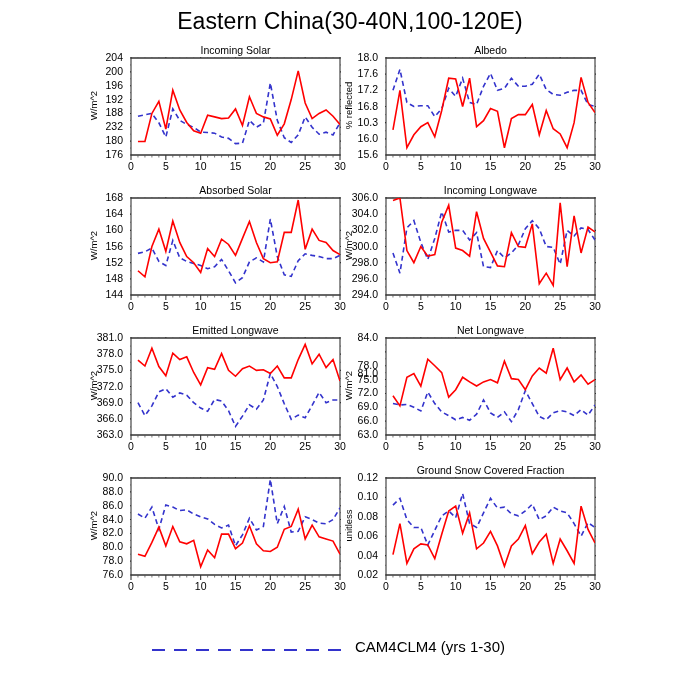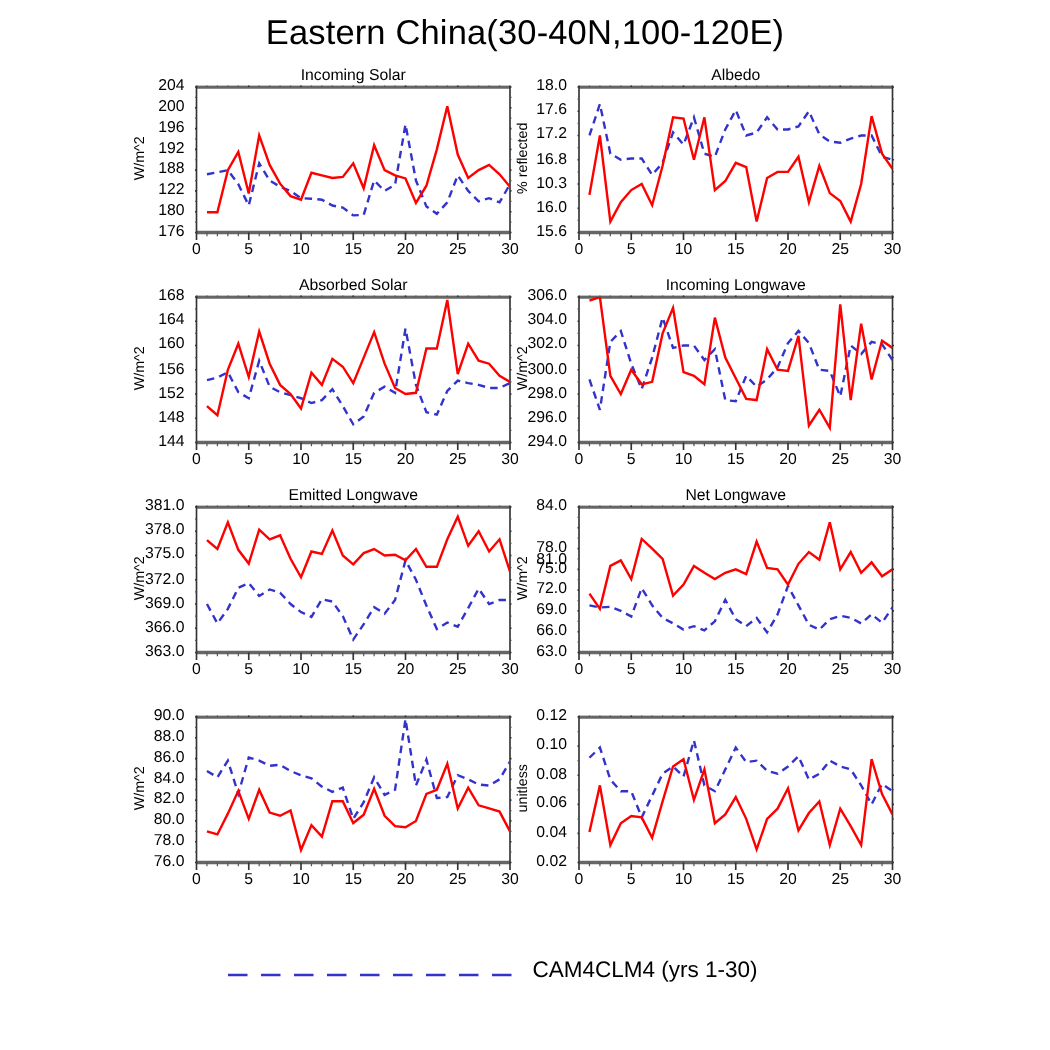--- a/index.html
+++ b/index.html
@@ -100,21 +100,21 @@
 <div id="page">
 
   <div id="main-title">Eastern China(30-40N,100-120E)</div>
 
   <div id="panels-container">
       <div class="panel" style="left: 131px; top: 58px; width: 209px; height: 97px;">
         <div class="panel-title" style="top: -14px;">Incoming Solar</div>
         <div class="ylabel" style="width: 97px; left: -86.5px; top: 41.5px;">W/m^2</div>
         <div class="ytick-label" style="left: -68px; width: 60px; top: 90px;">176</div>
         <div class="ytick-label" style="left: -68px; width: 60px; top: 76.1429px;">180</div>
-        <div class="ytick-label" style="left: -68px; width: 60px; top: 62.2857px;">122</div>
+        <div class="ytick-label" style="left: -68px; width: 60px; top: 62.2857px;">232</div>
         <div class="ytick-label" style="left: -68px; width: 60px; top: 48.4286px;">188</div>
         <div class="ytick-label" style="left: -68px; width: 60px; top: 34.5714px;">192</div>
         <div class="ytick-label" style="left: -68px; width: 60px; top: 20.7143px;">196</div>
         <div class="ytick-label" style="left: -68px; width: 60px; top: 6.85714px;">200</div>
         <div class="ytick-label" style="left: -68px; width: 60px; top: -7px;">204</div>
         <div class="xtick-label" style="width: 30px; left: -15px; top: 102px;">0</div>
         <div class="xtick-label" style="width: 30px; left: 19.8333px; top: 102px;">5</div>
         <div class="xtick-label" style="width: 30px; left: 54.6667px; top: 102px;">10</div>
         <div class="xtick-label" style="width: 30px; left: 89.5px; top: 102px;">15</div>
         <div class="xtick-label" style="width: 30px; left: 124.333px; top: 102px;">20</div>
@@ -957,20 +957,21 @@
               <rect x="0" y="0" width="209" height="97"></rect>
             </clipPath>
           </defs>
           <g clip-path="url(#clip6)">
             <polyline points="6.97,36.03 13.93,40.19 20.90,29.10 27.87,51.27 34.83,27.02 41.80,29.10 48.77,32.56 55.73,31.87 62.70,36.03 69.67,38.80 76.63,40.88 83.60,46.42 90.57,49.89 97.53,47.11 104.50,67.90 111.47,56.81 118.43,40.19 125.40,51.96 132.37,48.50 139.33,1.39 146.30,45.73 153.27,28.41 160.23,54.04 167.20,53.35 174.17,38.80 181.13,41.57 188.10,45.04 195.07,45.73 202.03,41.57 209.00,29.79" fill="none" stroke="#3333cc" stroke-width="1.6" stroke-dasharray="5,3.5"></polyline>
             <polyline points="6.97,76.21 13.93,78.29 20.90,64.44 27.87,49.19 34.83,67.90 41.80,48.50 48.77,63.74 55.73,65.82 62.70,62.36 69.67,88.69 76.63,72.06 83.60,79.68 90.57,56.12 97.53,56.12 104.50,70.67 111.47,65.13 118.43,47.81 125.40,65.82 132.37,72.75 139.33,73.44 146.30,69.29 153.27,51.27 160.23,48.50 167.20,31.18 174.17,60.97 181.13,47.11 188.10,58.89 195.07,60.97 202.03,63.05 209.00,76.21" fill="none" stroke="#ff0000" stroke-width="1.6"></polyline>
           </g>
         </svg>
       </div>
       <div class="panel" style="left: 386px; top: 478px; width: 209px; height: 97px;">
+        <div class="panel-title" style="top: -14px;">Ground Snow Covered Fraction</div>
         <div class="ylabel" style="width: 97px; left: -86.5px; top: 41.5px;">unitless</div>
         <div class="ytick-label" style="left: -68px; width: 60px; top: 90px;">0.02</div>
         <div class="ytick-label" style="left: -68px; width: 60px; top: 70.6px;">0.04</div>
         <div class="ytick-label" style="left: -68px; width: 60px; top: 51.2px;">0.06</div>
         <div class="ytick-label" style="left: -68px; width: 60px; top: 31.8px;">0.08</div>
         <div class="ytick-label" style="left: -68px; width: 60px; top: 12.4px;">0.10</div>
         <div class="ytick-label" style="left: -68px; width: 60px; top: -7px;">0.12</div>
         <div class="xtick-label" style="width: 30px; left: -15px; top: 102px;">0</div>
         <div class="xtick-label" style="width: 30px; left: 19.8333px; top: 102px;">5</div>
         <div class="xtick-label" style="width: 30px; left: 54.6667px; top: 102px;">10</div>

